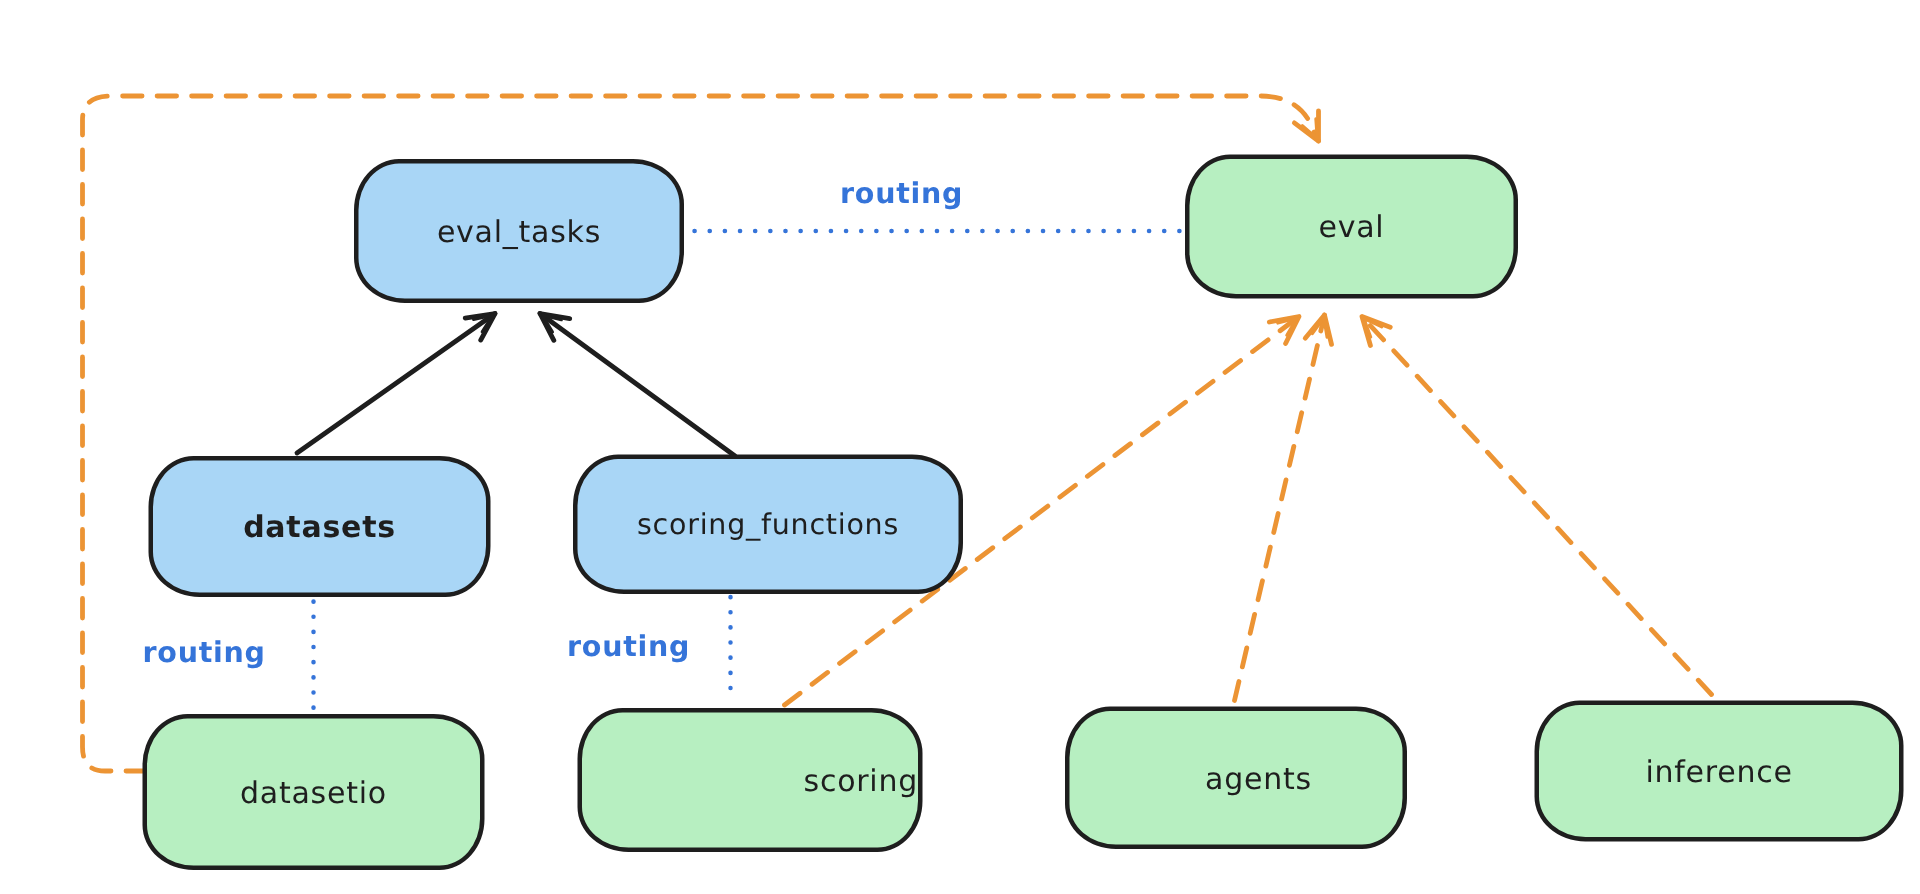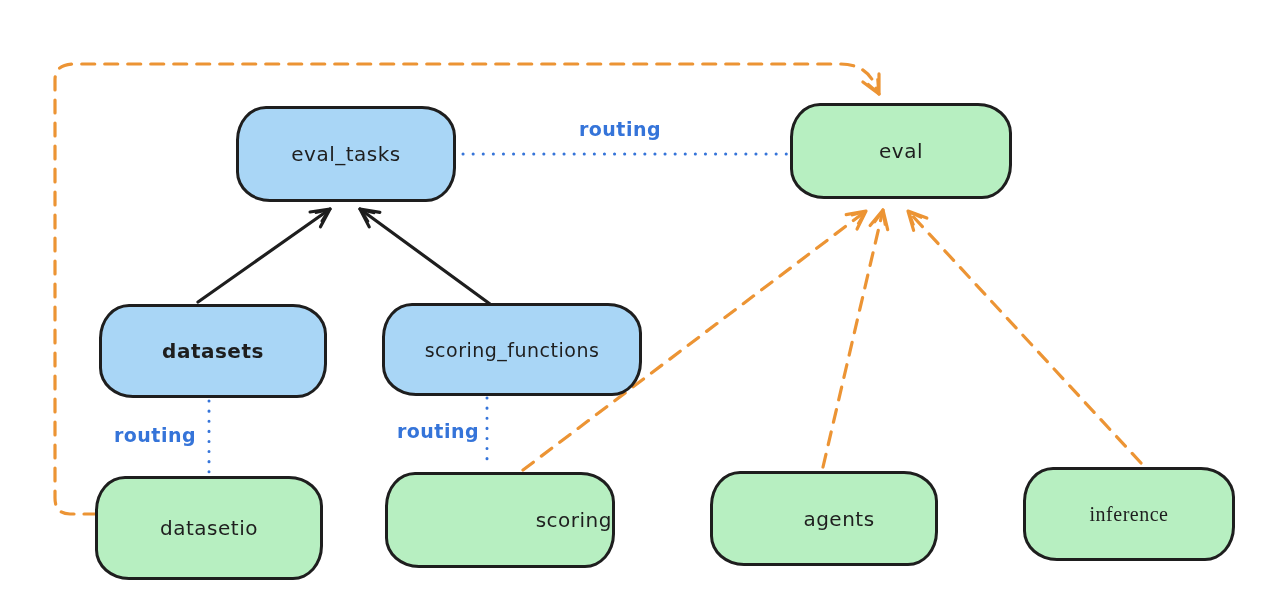--- a/index.html
+++ b/index.html
@@ -37,26 +37,25 @@
   .node.blue  { background: #a9d6f6; }
   .node.green { background: #b7efc1; }
 
   .node-eval-tasks        { left: 236px; top: 106px; width: 220px; height: 96px; }
   .node-eval              { left: 790px; top: 103px; width: 222px; height: 96px; }
   .node-datasets          { left:  99px; top: 304px; width: 228px; height: 94px; font-weight: bold; }
   .node-scoring-functions { left: 382px; top: 303px; width: 260px; height: 93px; font-size: 19px; }
   .node-datasetio         { left:  95px; top: 476px; width: 228px; height: 104px; justify-content: center; }
   .node-scoring           { left: 385px; top: 472px; width: 230px; height: 96px; justify-content: flex-end; }
   .node-agents            { left: 710px; top: 471px; width: 228px; height: 95px; padding-left: 30px; }
-  .node-inference         { left: 1023px; top: 467px; width: 212px; height: 94px; font-family: Liberation Serif, serif; }
+  .node-inference         { left: 1023px; top: 467px; width: 246px; height: 94px; }
 
   .edge-label {
     position: absolute;
     width: 120px;
-    text-align: center;
     color: #3574d9;
     font-size: 19px;
     font-weight: bold;
     letter-spacing: 0.5px;
   }
   .label-routing-top  { left: 560px; top: 118px; }
   .label-routing-left { left:  95px; top: 424px; }
   .label-routing-mid  { left: 378px; top: 420px; }
 </style>
 </head>

